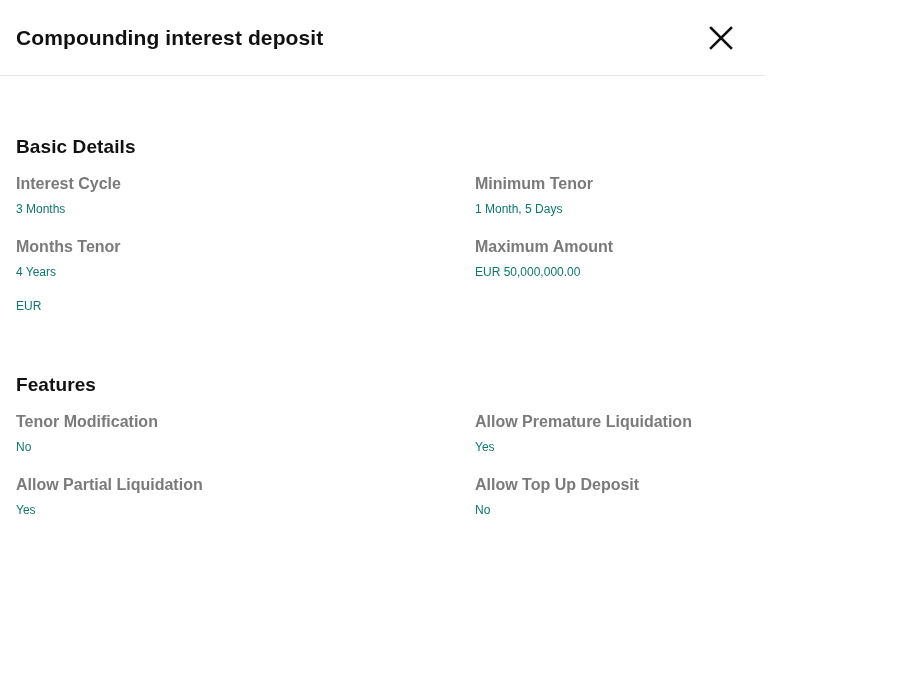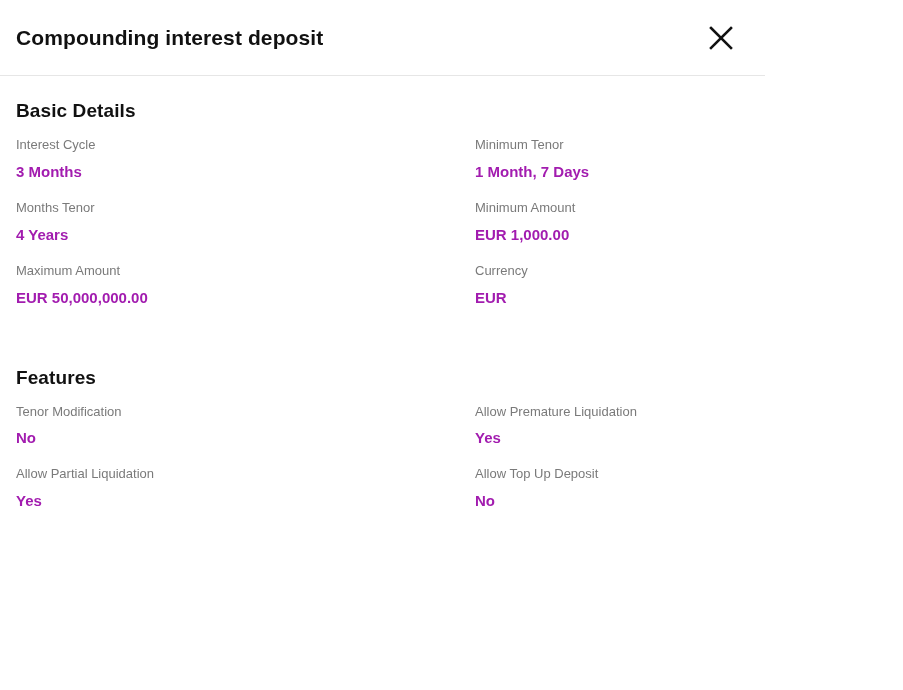--- a/index.html
+++ b/index.html
@@ -14,20 +14,21 @@
     font-family: "Liberation Sans", sans-serif;
     color: #1a1a1a;
     overflow: hidden;
   }
   .dialog {
     width: 765px;
     height: 690px;
     display: flex;
     flex-direction: column;
     background: #ffffff;
+    gap: 36px;
   }
   .dialog-header {
     height: 76px;
     flex: 0 0 76px;
     border-bottom: 1px solid #e6e6e6;
     display: flex;
     align-items: center;
     justify-content: space-between;
     padding: 0 16px 0 16px;
   }
@@ -73,31 +74,31 @@
   }
   .field-grid {
     display: grid;
     grid-template-columns: 459px 1fr;
     row-gap: 0;
   }
   .field {
     padding-bottom: 17px;
   }
   .field-label {
-    font-size: 13px;
+    font-size: 16px;
     color: #7a7a7a;
     line-height: 1.45;
     margin-bottom: 6px;
-    font-weight: normal;
+    font-weight: bold;
   }
   .field-value {
-    font-size: 15px;
-    color: #a21caf;
+    font-size: 12px;
+    color: #0f766e;
     line-height: 1.4;
-    font-weight: bold;
+    font-weight: normal;
   }
 </style>
 </head>
 <body>
 
 <div class="dialog">
 
   <div class="dialog-header">
     <h1 class="dialog-title">Compounding interest deposit</h1>
     <button class="close-btn">
@@ -116,40 +117,35 @@
       <h2 class="section-title">Basic Details</h2>
       <div class="field-grid">
 
         <div class="field">
           <div class="field-label">Interest Cycle</div>
           <div class="field-value">3 Months</div>
         </div>
 
         <div class="field">
           <div class="field-label">Minimum Tenor</div>
-          <div class="field-value">1 Month, 7 Days</div>
+          <div class="field-value">1 Month, 5 Days</div>
         </div>
 
         <div class="field">
           <div class="field-label">Months Tenor</div>
           <div class="field-value">4 Years</div>
         </div>
 
-        <div class="field">
-          <div class="field-label">Minimum Amount</div>
-          <div class="field-value">EUR 1,000.00</div>
-        </div>
 
         <div class="field">
           <div class="field-label">Maximum Amount</div>
           <div class="field-value">EUR 50,000,000.00</div>
         </div>
 
         <div class="field">
-          <div class="field-label">Currency</div>
           <div class="field-value">EUR</div>
         </div>
 
       </div>
     </div>
 
     <div class="section">
       <h2 class="section-title">Features</h2>
       <div class="field-grid">
 

